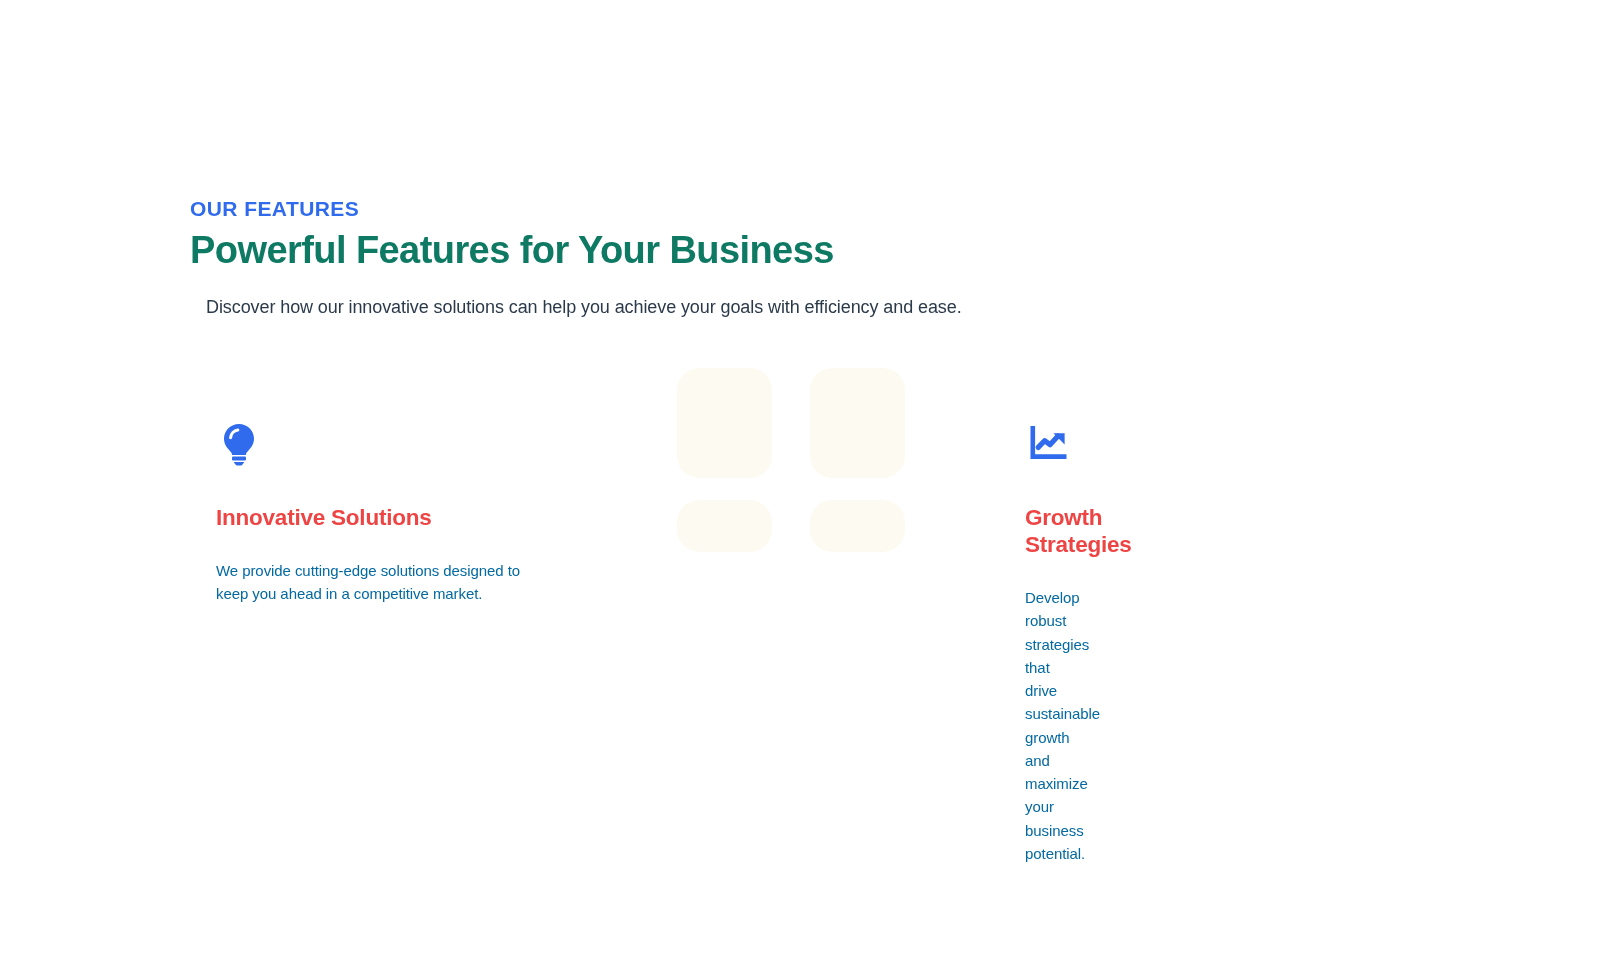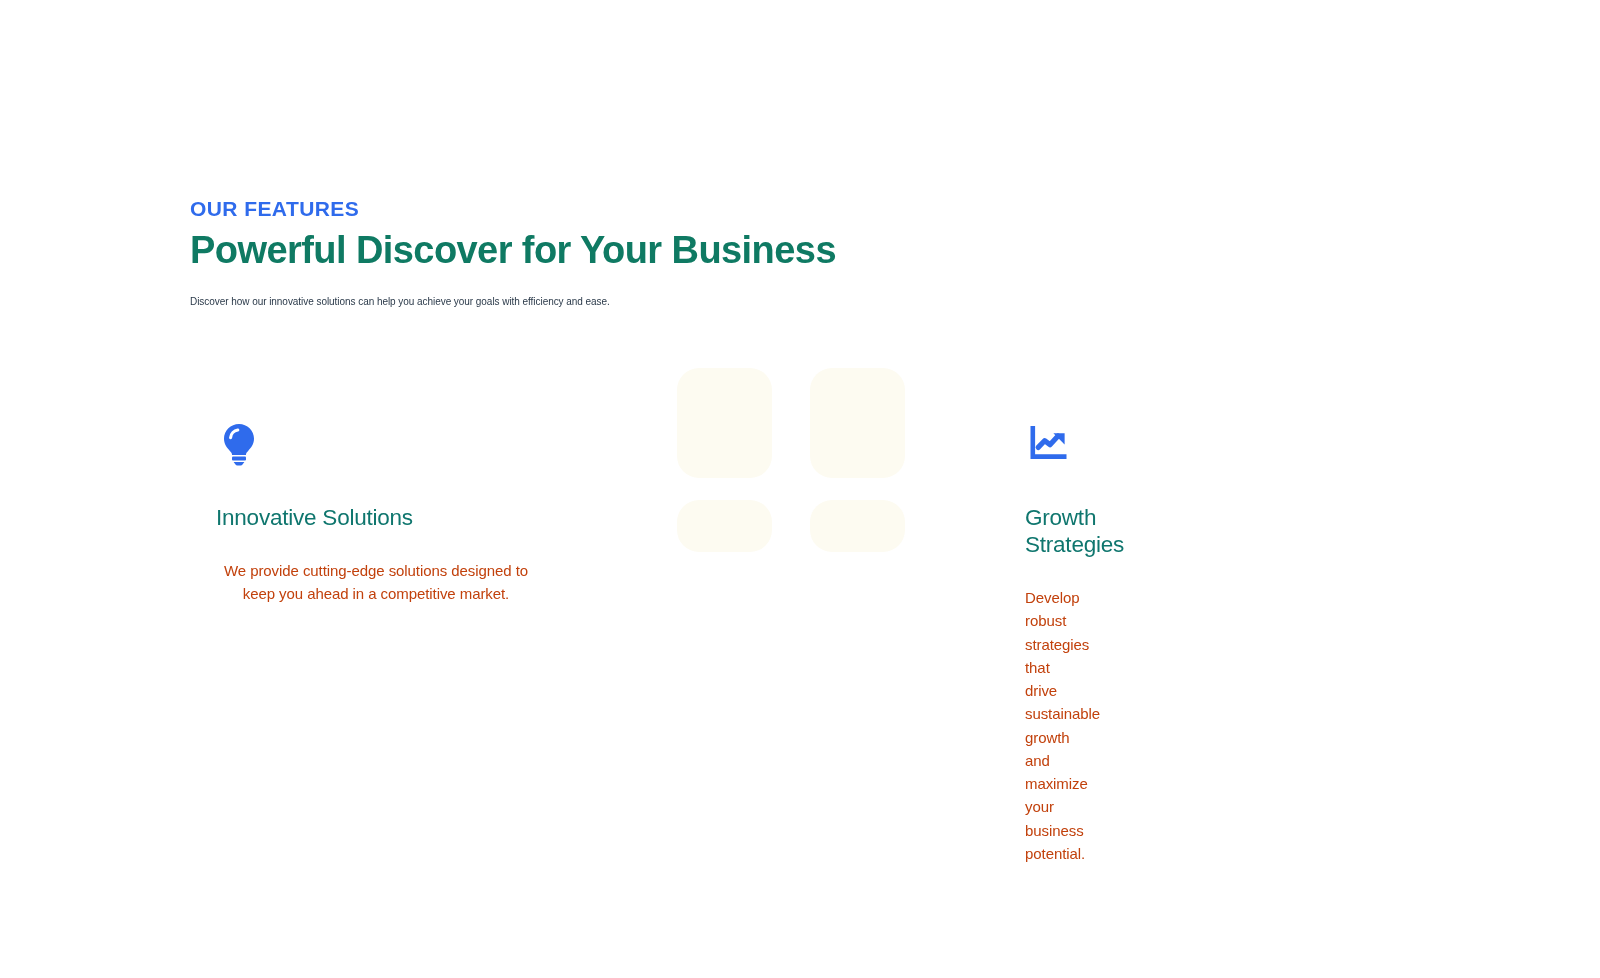--- a/index.html
+++ b/index.html
@@ -55,23 +55,23 @@
   }
   .headline {
     font-size: 38px;
     font-weight: bold;
     color: #0f7a63;
     margin: 0 0 22px 0;
     line-height: 1.15;
     letter-spacing: -0.015em;
   }
   .subhead {
-    font-size: 10px;
+    font-size: 18px;
     color: #2b3a4a;
-    margin: 0;
+    margin: 16px;
     line-height: 1.4;
     letter-spacing: -0.005em;
   }
 
   
   .features {
     position: absolute;
     left: 190px;
     top: 420px;
     width: 1220px;
@@ -84,55 +84,54 @@
   }
   .feature-icon {
     width: 46px;
     height: 46px;
     margin-left: 26px;
     margin-bottom: 38px;
     display: block;
   }
   .feature-title {
     font-size: 22.5px;
-    font-weight: normal;
-    color: #0f766e;
+    font-weight: bold;
+    color: #ef4444;
     margin: 0 0 28px 26px;
     line-height: 1.2;
     letter-spacing: -0.01em;
   }
   .feature-desc {
     font-size: 15px;
-    color: #c2410c;
+    color: #0369a1;
     line-height: 1.55;
     margin: 0 0 0 26px;
     max-width: 320px;
     letter-spacing: -0.005em;
-    text-align: center;
   }
   .feature.col2 .feature-icon,
   .feature.col2 .feature-title,
   .feature.col2 .feature-desc { margin-left: 430px; }
   .feature.col3 .feature-icon,
   .feature.col3 .feature-title,
   .feature.col3 .feature-desc { margin-left: 836px; }
 </style>
 </head>
 <body>
 
 <div class="bg-squares">
   <div class="bg-square s1"></div>
   <div class="bg-square s2"></div>
   <div class="bg-square s3"></div>
   <div class="bg-square s4"></div>
 </div>
 
 <div class="section-head">
   <div class="eyebrow">OUR FEATURES</div>
-  <h1 class="headline">Powerful Discover for Your Business</h1>
+  <h1 class="headline">Powerful Features for Your Business</h1>
   <p class="subhead">Discover how our innovative solutions can help you achieve your goals with efficiency and ease.</p>
 </div>
 
 <div class="features">
 
   <div class="feature col1">
     <span class="feature-icon">
       <svg viewBox="0 0 46 46" width="46" height="46" aria-hidden="true">
         <path d="M23 4 C14.7 4 8 10.6 8 18.6 c0 5.2 2.7 9.3 5.9 12.3 1.3 1.2 2.1 2.4 2.1 3.6 v0.4 h14 v-0.4 c0-1.2 0.8-2.4 2.1-3.6 C35.3 27.9 38 23.8 38 18.6 38 10.6 31.3 4 23 4 Z" fill="#2f6bec"></path>
         <path d="M14.6 17.6 a8.6 8.6 0 0 1 7.2-7.6" fill="none" stroke="#ffffff" stroke-width="3.1" stroke-linecap="round"></path>

